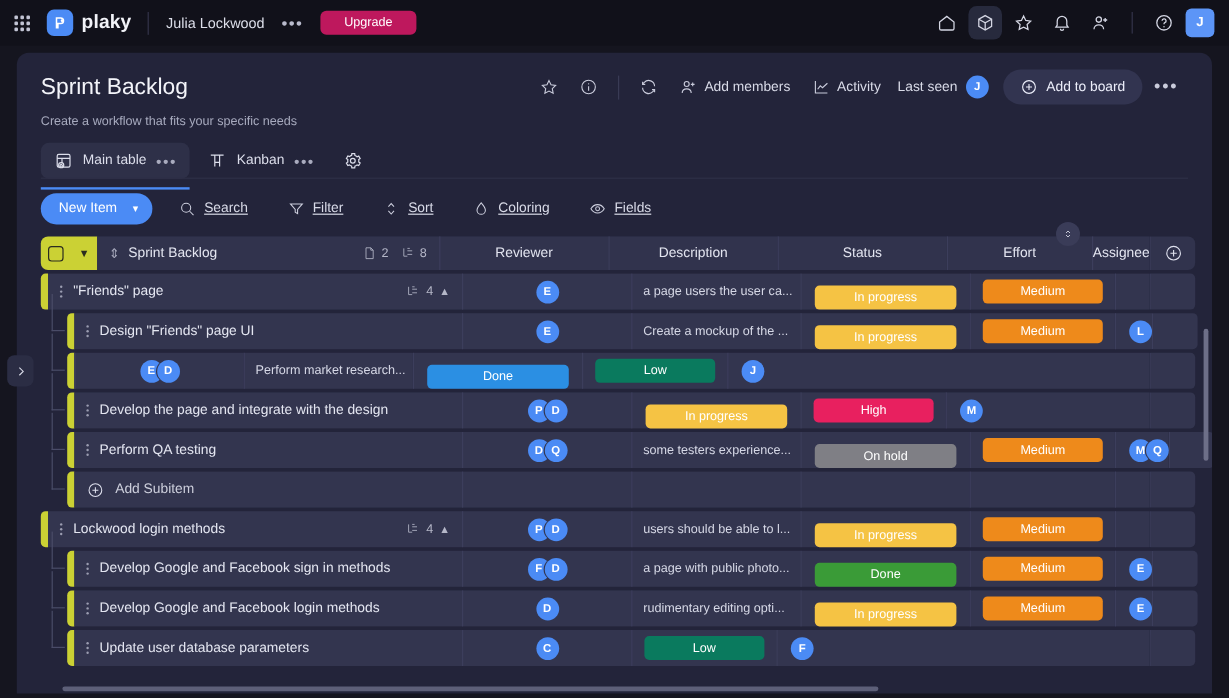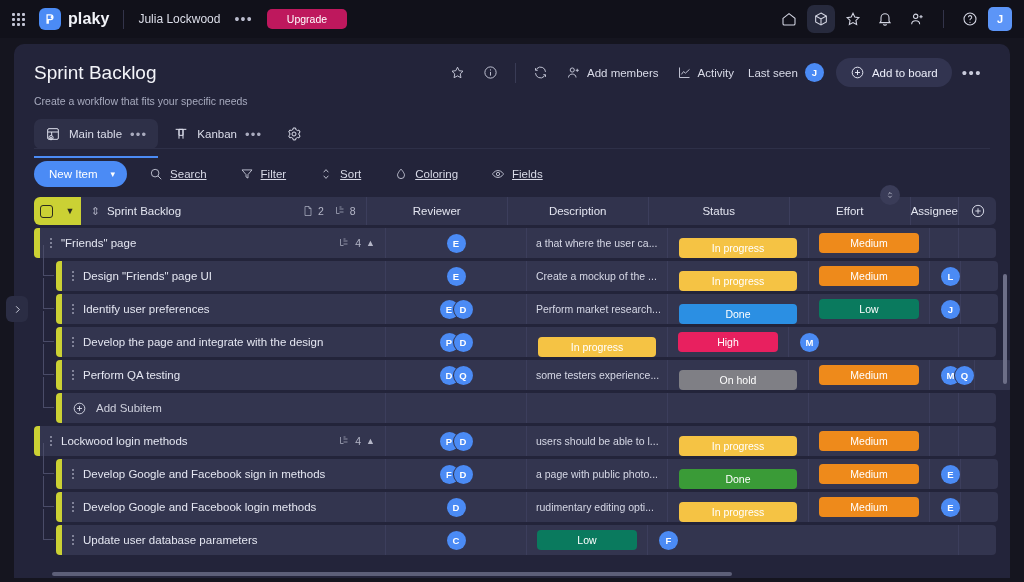--- a/index.html
+++ b/index.html
@@ -474,21 +474,21 @@
               <span>4</span>
               <span class="carat">▲</span>
             </span>
           </div>
           <div class="cell c-reviewer">
             <span class="ava-stack">
               <span class="ava">E</span>
             </span>
           </div>
           <div class="cell c-desc">
-            <span>a that where the user ca...</span>
+            <span>a page users the user ca...</span>
           </div>
           <div class="cell c-status">
             <span class="pill" style="background:#f5c344">In progress</span>
           </div>
           <div class="cell c-effort">
             <span class="pill" style="background:#ee8a1b">Medium</span>
           </div>
           <div class="cell c-assignee">
             <span></span>
           </div>
@@ -522,28 +522,20 @@
           <div class="cell c-assignee">
             <span class="ava-stack">
               <span class="ava">L</span>
             </span>
           </div>
           <div class="cell c-tail"></div>
         </div>
         <div class="row child">
           <div class="rail indent"></div>
           <div class="colorbar" style="background:#cbd134"></div>
-          <div class="cell-name">
-            <span class="kebab">
-              <i></i>
-              <i></i>
-              <i></i>
-            </span>
-            <span>Identify user preferences</span>
-          </div>
           <div class="cell c-reviewer">
             <span class="ava-stack">
               <span class="ava">E</span>
               <span class="ava">D</span>
             </span>
           </div>
           <div class="cell c-desc">
             <span>Perform market research...</span>
           </div>
           <div class="cell c-status">

